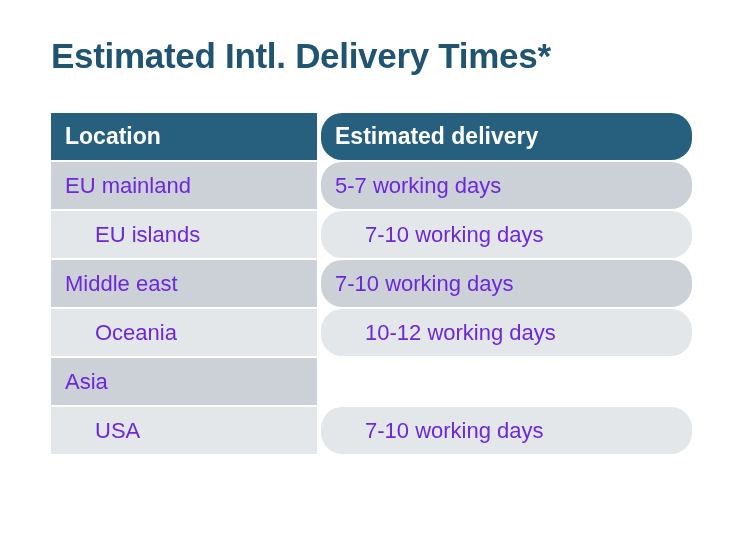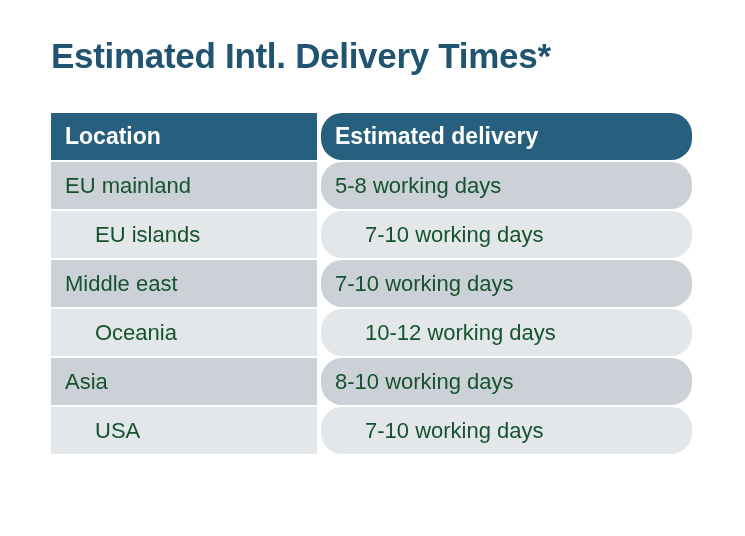--- a/index.html
+++ b/index.html
@@ -46,21 +46,21 @@
     margin-bottom: 2px;
   }
 
   .cell {
     box-sizing: border-box;
     display: flex;
     align-items: center;
     height: 47px;
     padding-left: 14px;
     font-size: 22px;
-    color: #14532d;
+    color: #6d28d9;
     overflow: hidden;
     white-space: nowrap;
   }
 
   .cell-location {
     width: 266px;
     flex: 0 0 266px;
   }
 
   .cell-spacer {
@@ -112,21 +112,21 @@
 
     <div class="table-row header-row">
       <div class="cell cell-location">Location</div>
       <div class="cell-spacer"></div>
       <div class="cell cell-estimate">Estimated delivery</div>
     </div>
 
     <div class="table-row row-odd">
       <div class="cell cell-location">EU mainland</div>
       <div class="cell-spacer"></div>
-      <div class="cell cell-estimate">5-8 working days</div>
+      <div class="cell cell-estimate">5-7 working days</div>
     </div>
 
     <div class="table-row row-even">
       <div class="cell cell-location">EU islands</div>
       <div class="cell-spacer"></div>
       <div class="cell cell-estimate">7-10 working days</div>
     </div>
 
     <div class="table-row row-odd">
       <div class="cell cell-location">Middle east</div>
@@ -136,21 +136,20 @@
 
     <div class="table-row row-even">
       <div class="cell cell-location">Oceania</div>
       <div class="cell-spacer"></div>
       <div class="cell cell-estimate">10-12 working days</div>
     </div>
 
     <div class="table-row row-odd">
       <div class="cell cell-location">Asia</div>
       <div class="cell-spacer"></div>
-      <div class="cell cell-estimate">8-10 working days</div>
     </div>
 
     <div class="table-row row-even">
       <div class="cell cell-location">USA</div>
       <div class="cell-spacer"></div>
       <div class="cell cell-estimate">7-10 working days</div>
     </div>
 
   </div>
 

